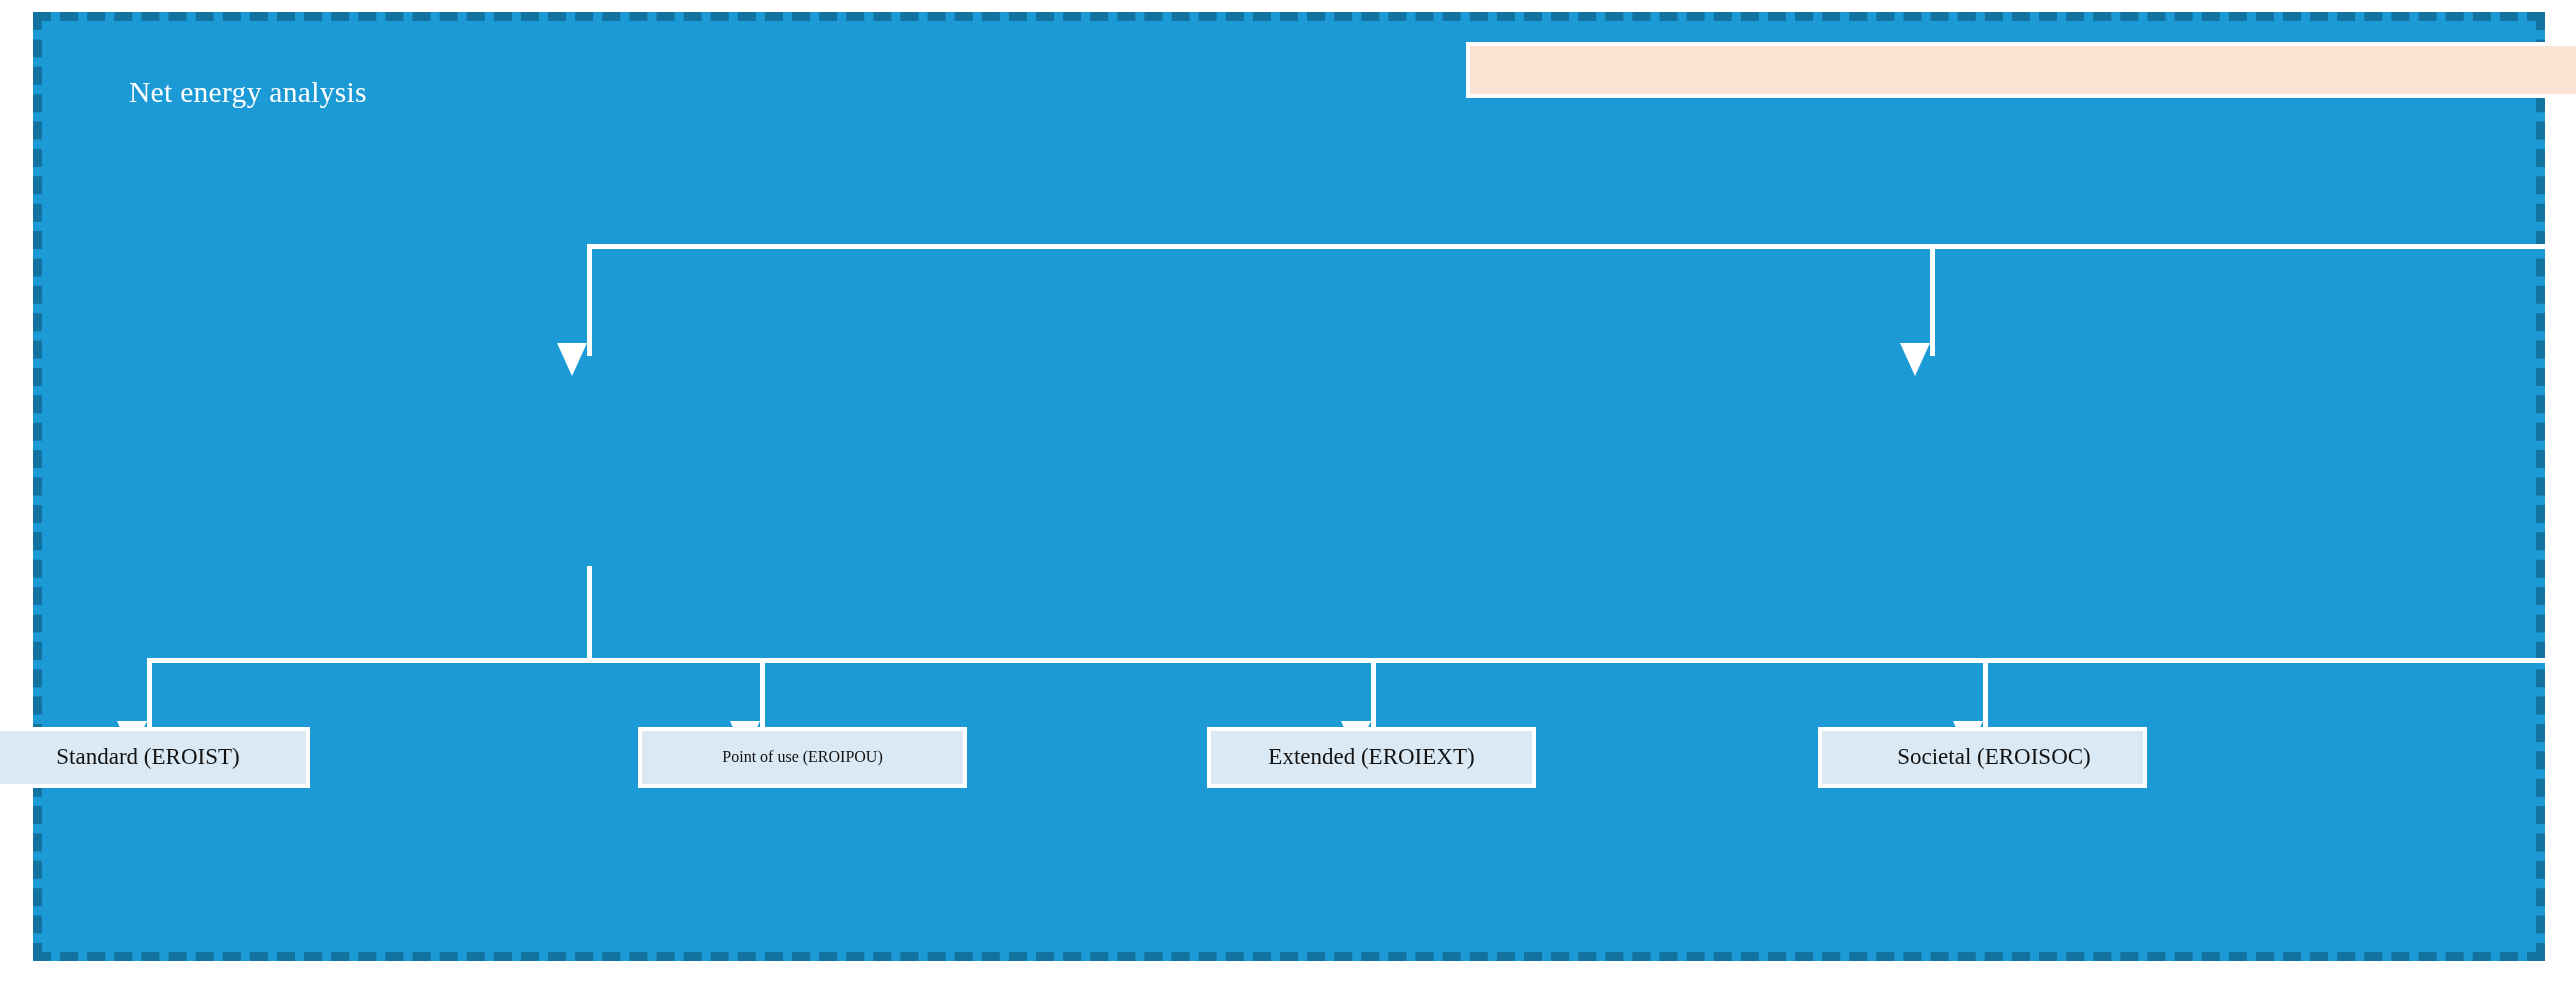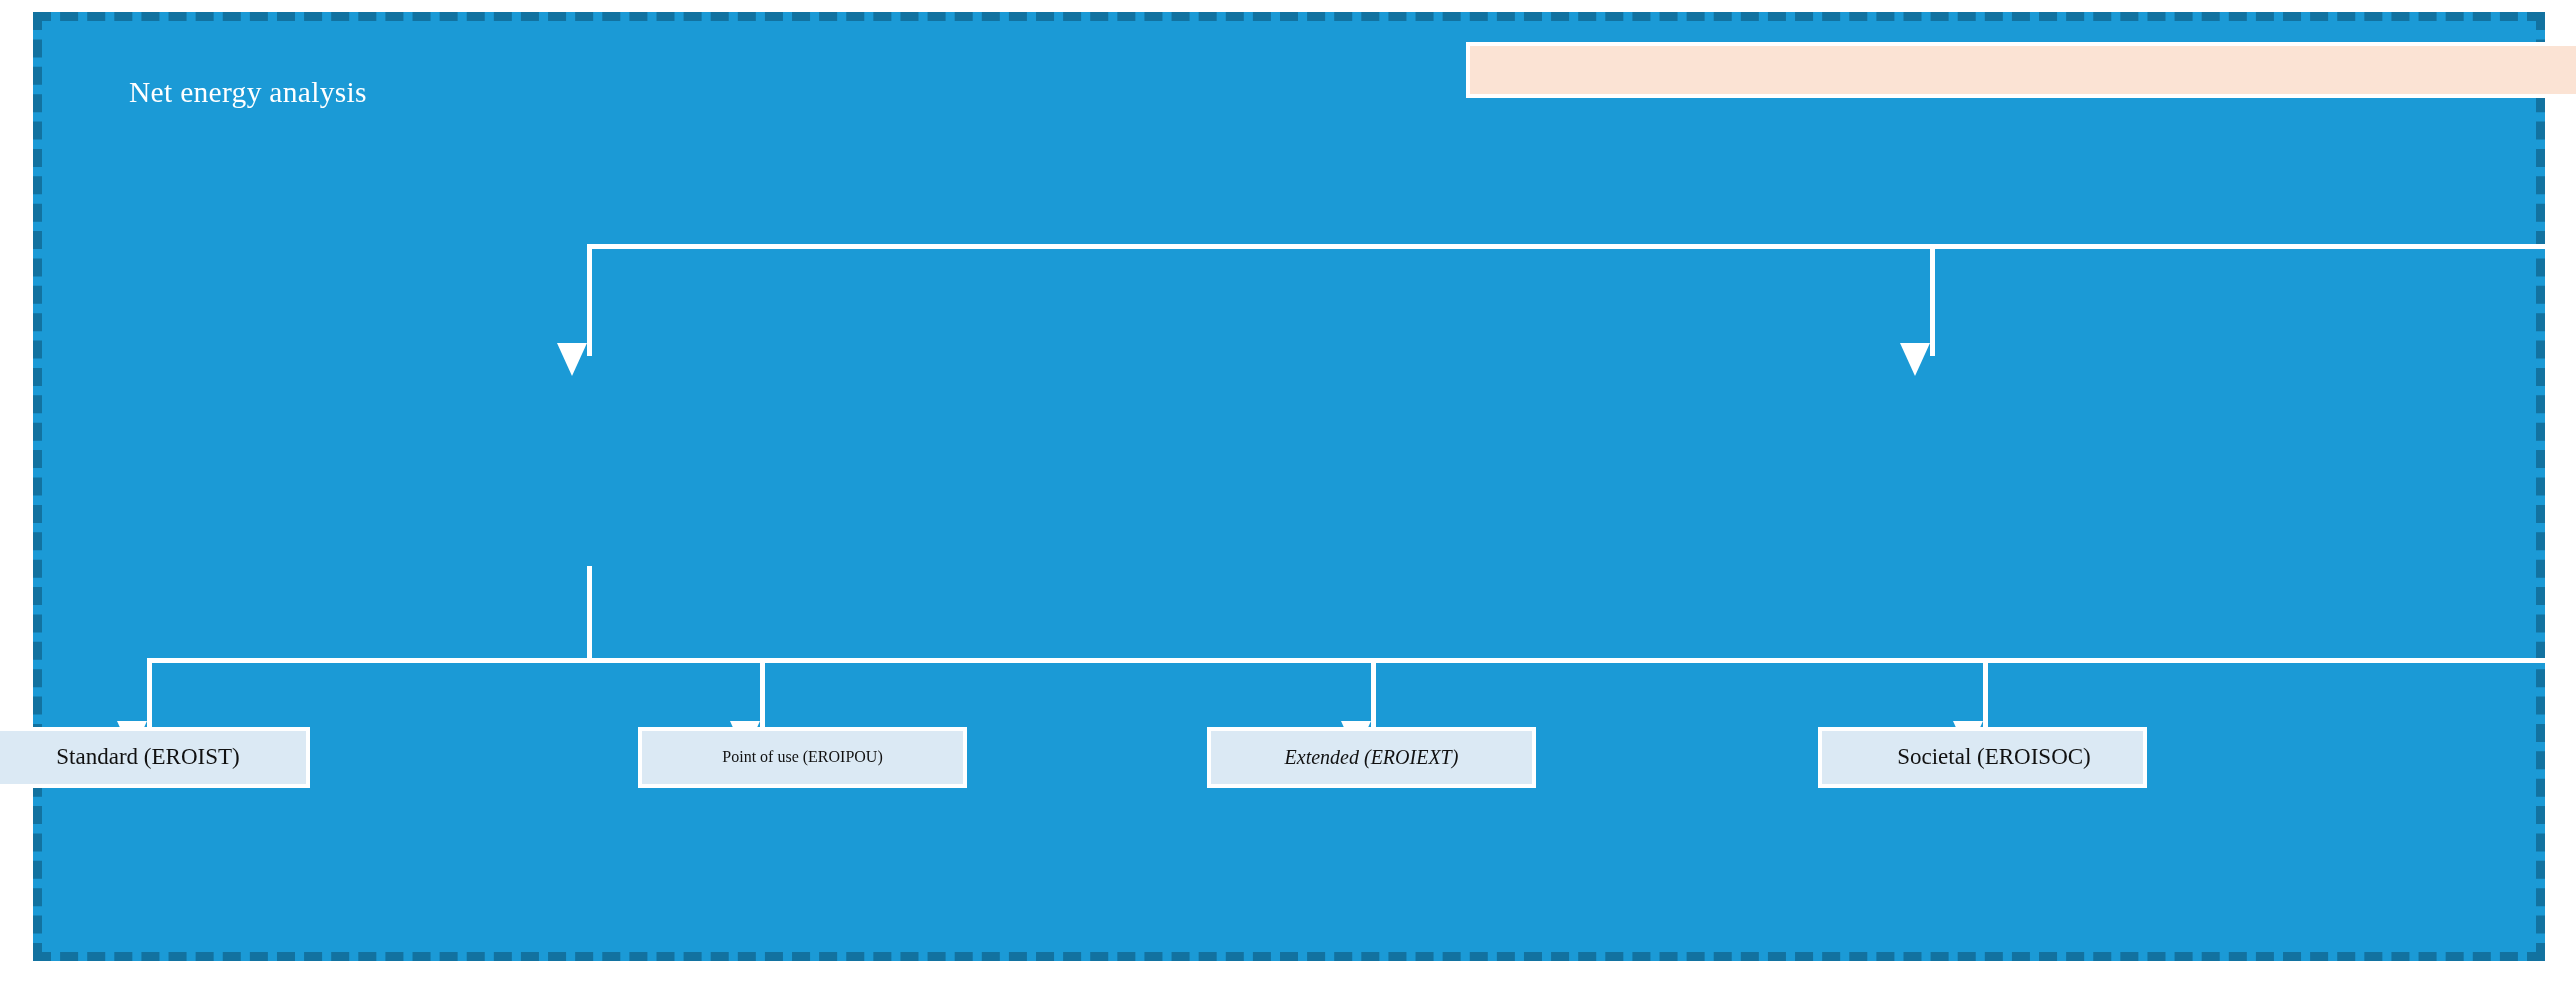--- a/index.html
+++ b/index.html
@@ -127,19 +127,19 @@
     <div class="arrowhead" style="left: 1911px; top: 700px;"></div>
 
     <div class="node node-err" style="left: 1424px; top: 20.4px; width: 3194px; height: 56px; font-size: 29.5px; border-width: 4.4px;">Energy return ratio (ERR)</div>
 
 
 
     <div class="node node-pale" style="left: -56px; top: 706px; width: 324px; height: 61px; font-size: 23px; border-width: 4.4px;">Standard (EROIST)</div>
 
     <div class="node node-pale" style="left: 553px; top: 706px; width: 329px; height: 61px; font-size: 16px; border-width: 4.4px; margin-left: 43px;">Point of use (EROIPOU)</div>
 
-    <div class="node node-pale" style="left: 1165px; top: 706px; width: 329px; height: 61px; font-size: 20px; border-width: 4.4px; font-style: italic;">Extended (EROIEXT)</div>
+    <div class="node node-pale" style="left: 1165px; top: 706px; width: 329px; height: 61px; font-size: 23px; border-width: 4.4px;">Extended (EROIEXT)</div>
 
     <div class="node node-pale" style="left: 1776px; top: 706px; width: 329px; height: 61px; font-size: 23px; border-width: 4.4px; padding-left: 23px;">Societal (EROISOC)</div>
 
   </div>
 </div>
 
 
 </body></html>

